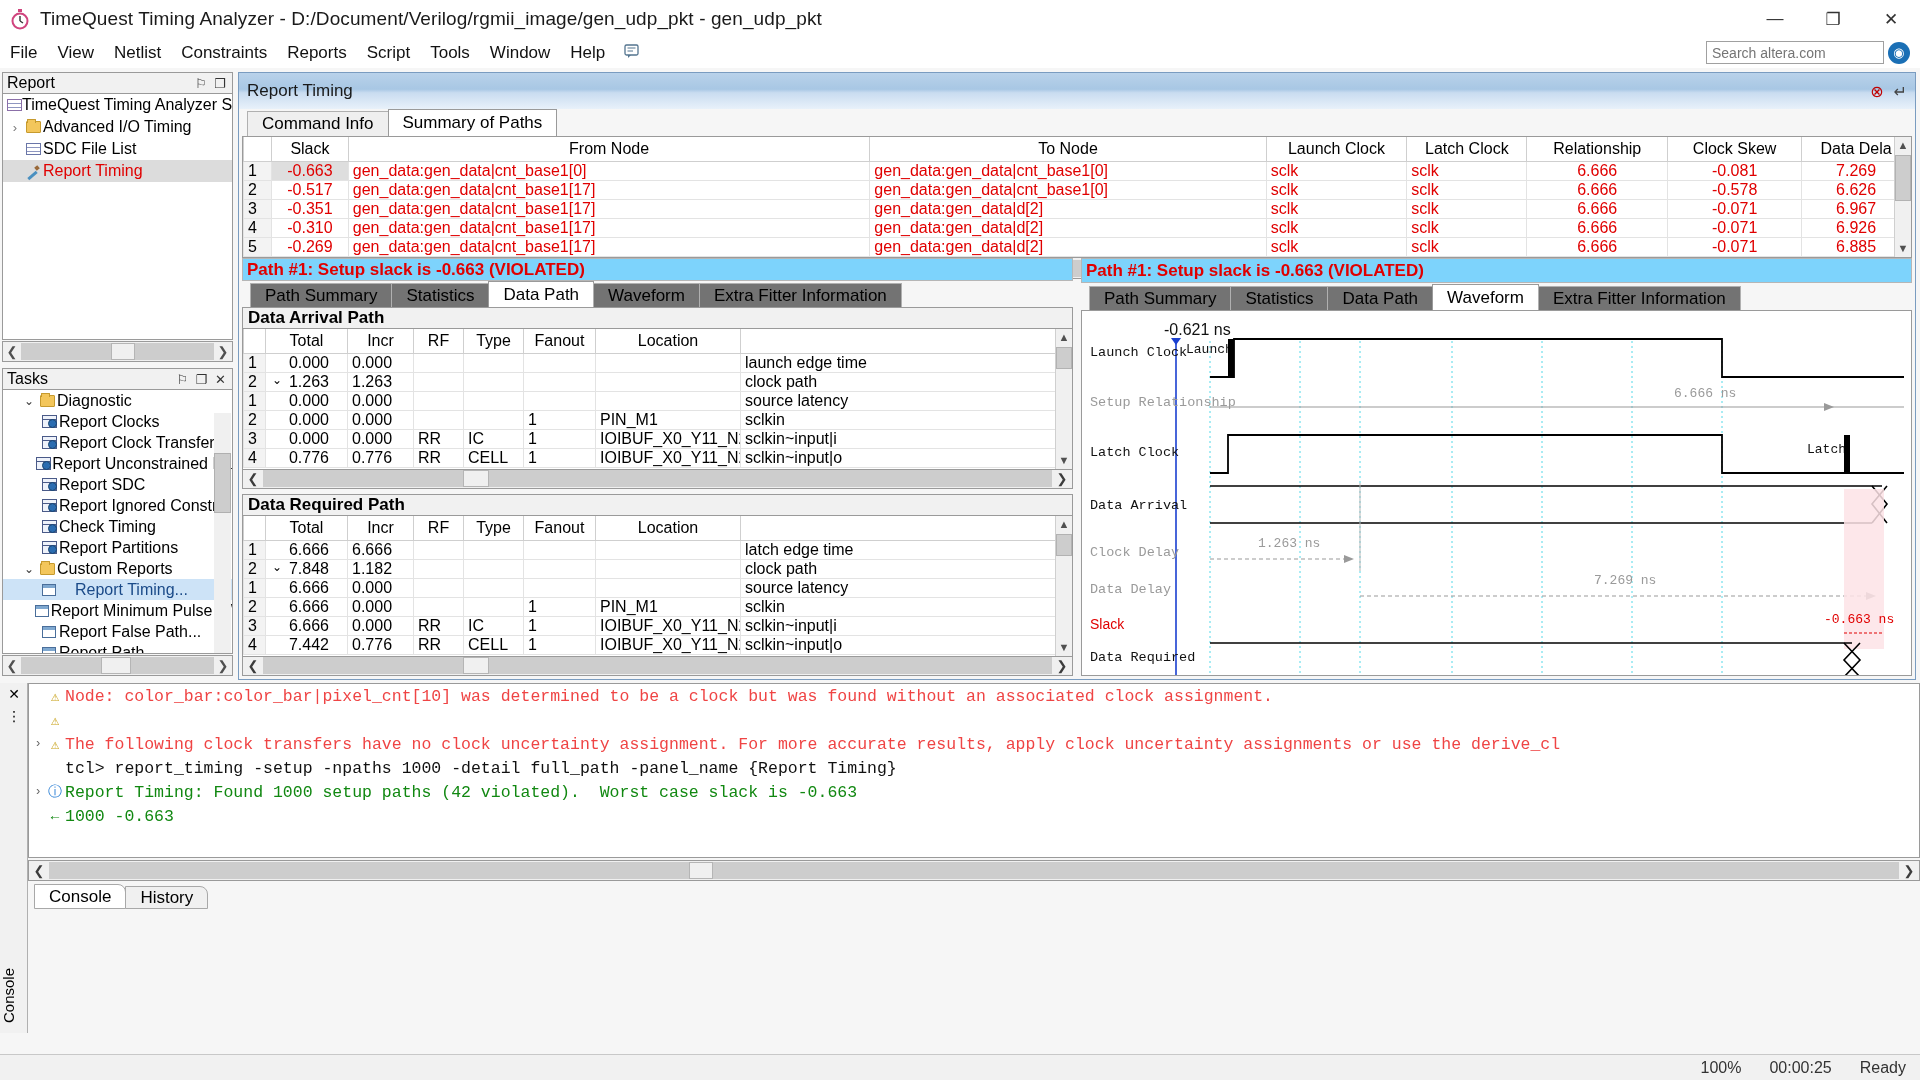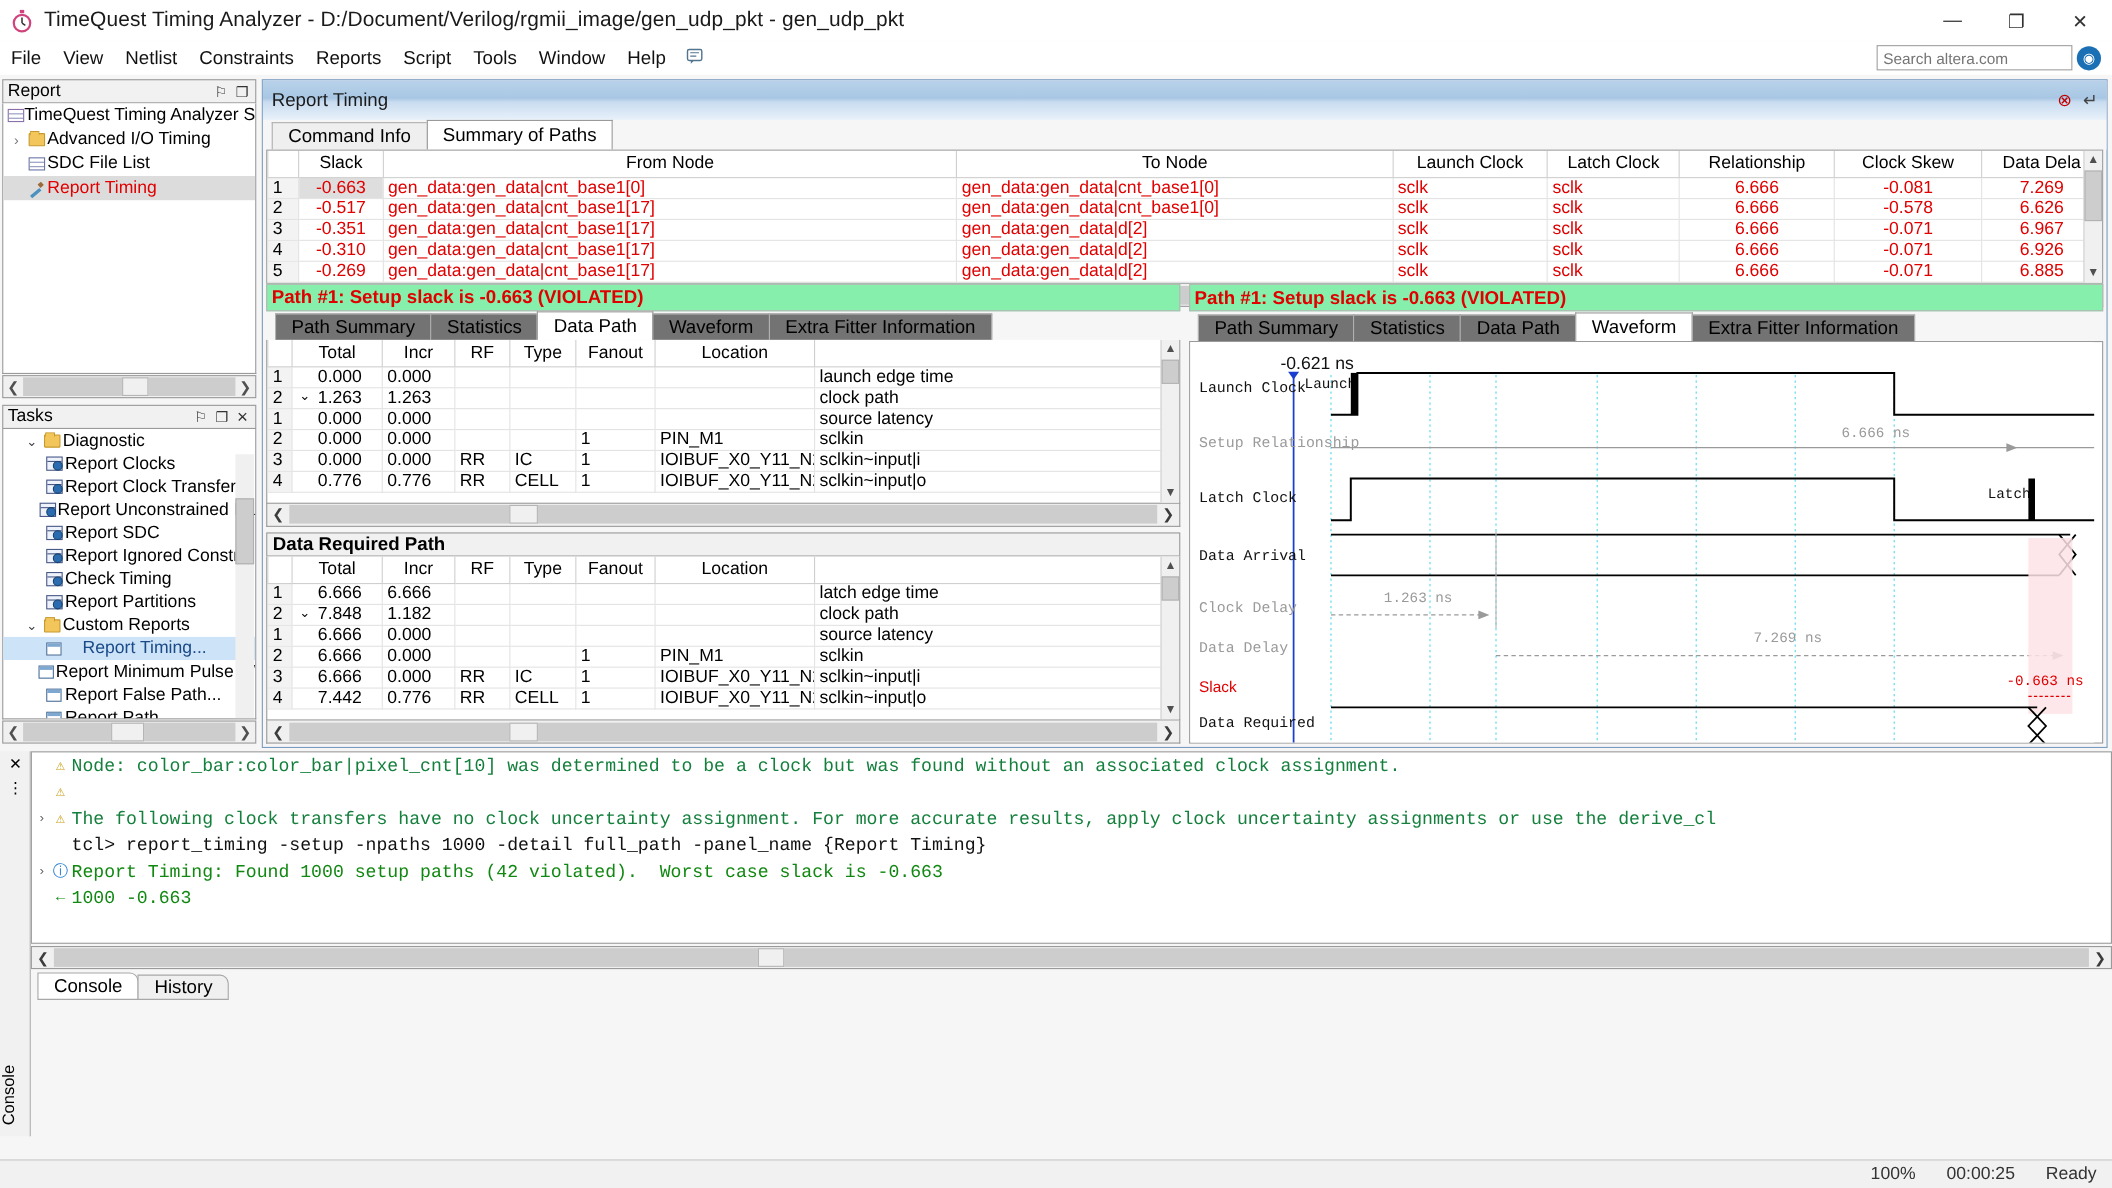--- a/index.html
+++ b/index.html
@@ -162,21 +162,21 @@
 
   .sum-hscroll { margin: 0 3px; height: 21px; background: #f0f0f0; border: 1px solid #9a9a9a; border-top: none; display: flex; align-items: center; }
   .sum-hscroll .arr { width: 20px; text-align: center; color: #3c3c3c; font-size: 13px; }
   .sum-hscroll .track { flex: 1; height: 17px; background: #cdcdcd; position: relative; }
   .sum-hscroll .thumb { position: absolute; top: 0; height: 17px; width: 22px; background: #f0f0f0; border: 1px solid #b5b5b5; }
 
   
   .details { position: absolute; left: 3px; top: 185px; right: 3px; bottom: 3px; display: flex; gap: 8px; }
   .detail-pane { flex: 1; display: flex; flex-direction: column; min-width: 0; }
   .path-banner {
-    height: 25px; background: #86efac; border: 1px solid #b6b6b6;
+    height: 25px; background: #7dd3fc; border: 1px solid #b6b6b6;
     display: flex; align-items: center; padding-left: 4px;
     color: #e00000; font-weight: bold; font-size: 17px;
   }
   .dtabs { display: flex; align-items: flex-end; height: 27px; padding-left: 8px; }
   .dtab {
     height: 24px; padding: 0 14px; display: flex; align-items: center;
     border: 1px solid #b0b0b0; border-bottom: none; background: #737373; font-size: 17px; margin-right: -1px;
   }
   .dtab.active { background: #fff; height: 26px; border-color: #9a9a9a; }
 
@@ -213,21 +213,21 @@
   }
   .console-body {
     position: absolute; left: 28px; top: 0; right: 0; height: 175px; background: #fff;
     border: 1px solid #9a9a9a; overflow: hidden;
     font-family: "Liberation Mono", monospace; font-size: 16.5px;
   }
   .cline { display: flex; align-items: center; height: 24px; white-space: nowrap; padding-left: 2px; }
   .cline .gutter { width: 14px; text-align: center; color: #666; font-size: 12px; }
   .cline .badge { width: 20px; text-align: center; font-size: 14px; }
   .cline .txt { white-space: pre; }
-  .c-blue { color: #15803d; }
+  .c-blue { color: #ef4444; }
   .c-green { color: #118811; }
   .c-black { color: #111; }
   .c-gray { color: #888; }
   .c-warn { color: #c8a21a; }
   .console-hscroll {
     position: absolute; left: 28px; right: 0; top: 177px; height: 21px;
     background: #f0f0f0; border: 1px solid #9a9a9a; display: flex; align-items: center;
   }
   .console-hscroll .arr { width: 20px; text-align: center; color: #3c3c3c; font-size: 13px; }
   .console-hscroll .track { flex: 1; height: 17px; background: #cdcdcd; position: relative; }
@@ -571,20 +571,21 @@
       <div class="detail-pane">
         <div class="path-banner">Path #1: Setup slack is -0.663 (VIOLATED)</div>
         <div class="dtabs">
           <div class="dtab">Path Summary</div>
           <div class="dtab">Statistics</div>
           <div class="dtab active">Data Path</div>
           <div class="dtab">Waveform</div>
           <div class="dtab">Extra Fitter Information</div>
         </div>
 
+        <div class="sec-title">Data Arrival Path</div>
         <div class="tbl-box" style="height:152px">
           <table class="grid">
             <colgroup>
                 <col style="width:22px">
                 <col style="width:82px">
                 <col style="width:66px">
                 <col style="width:50px">
                 <col style="width:60px">
                 <col style="width:72px">
                 <col style="width:145px">

